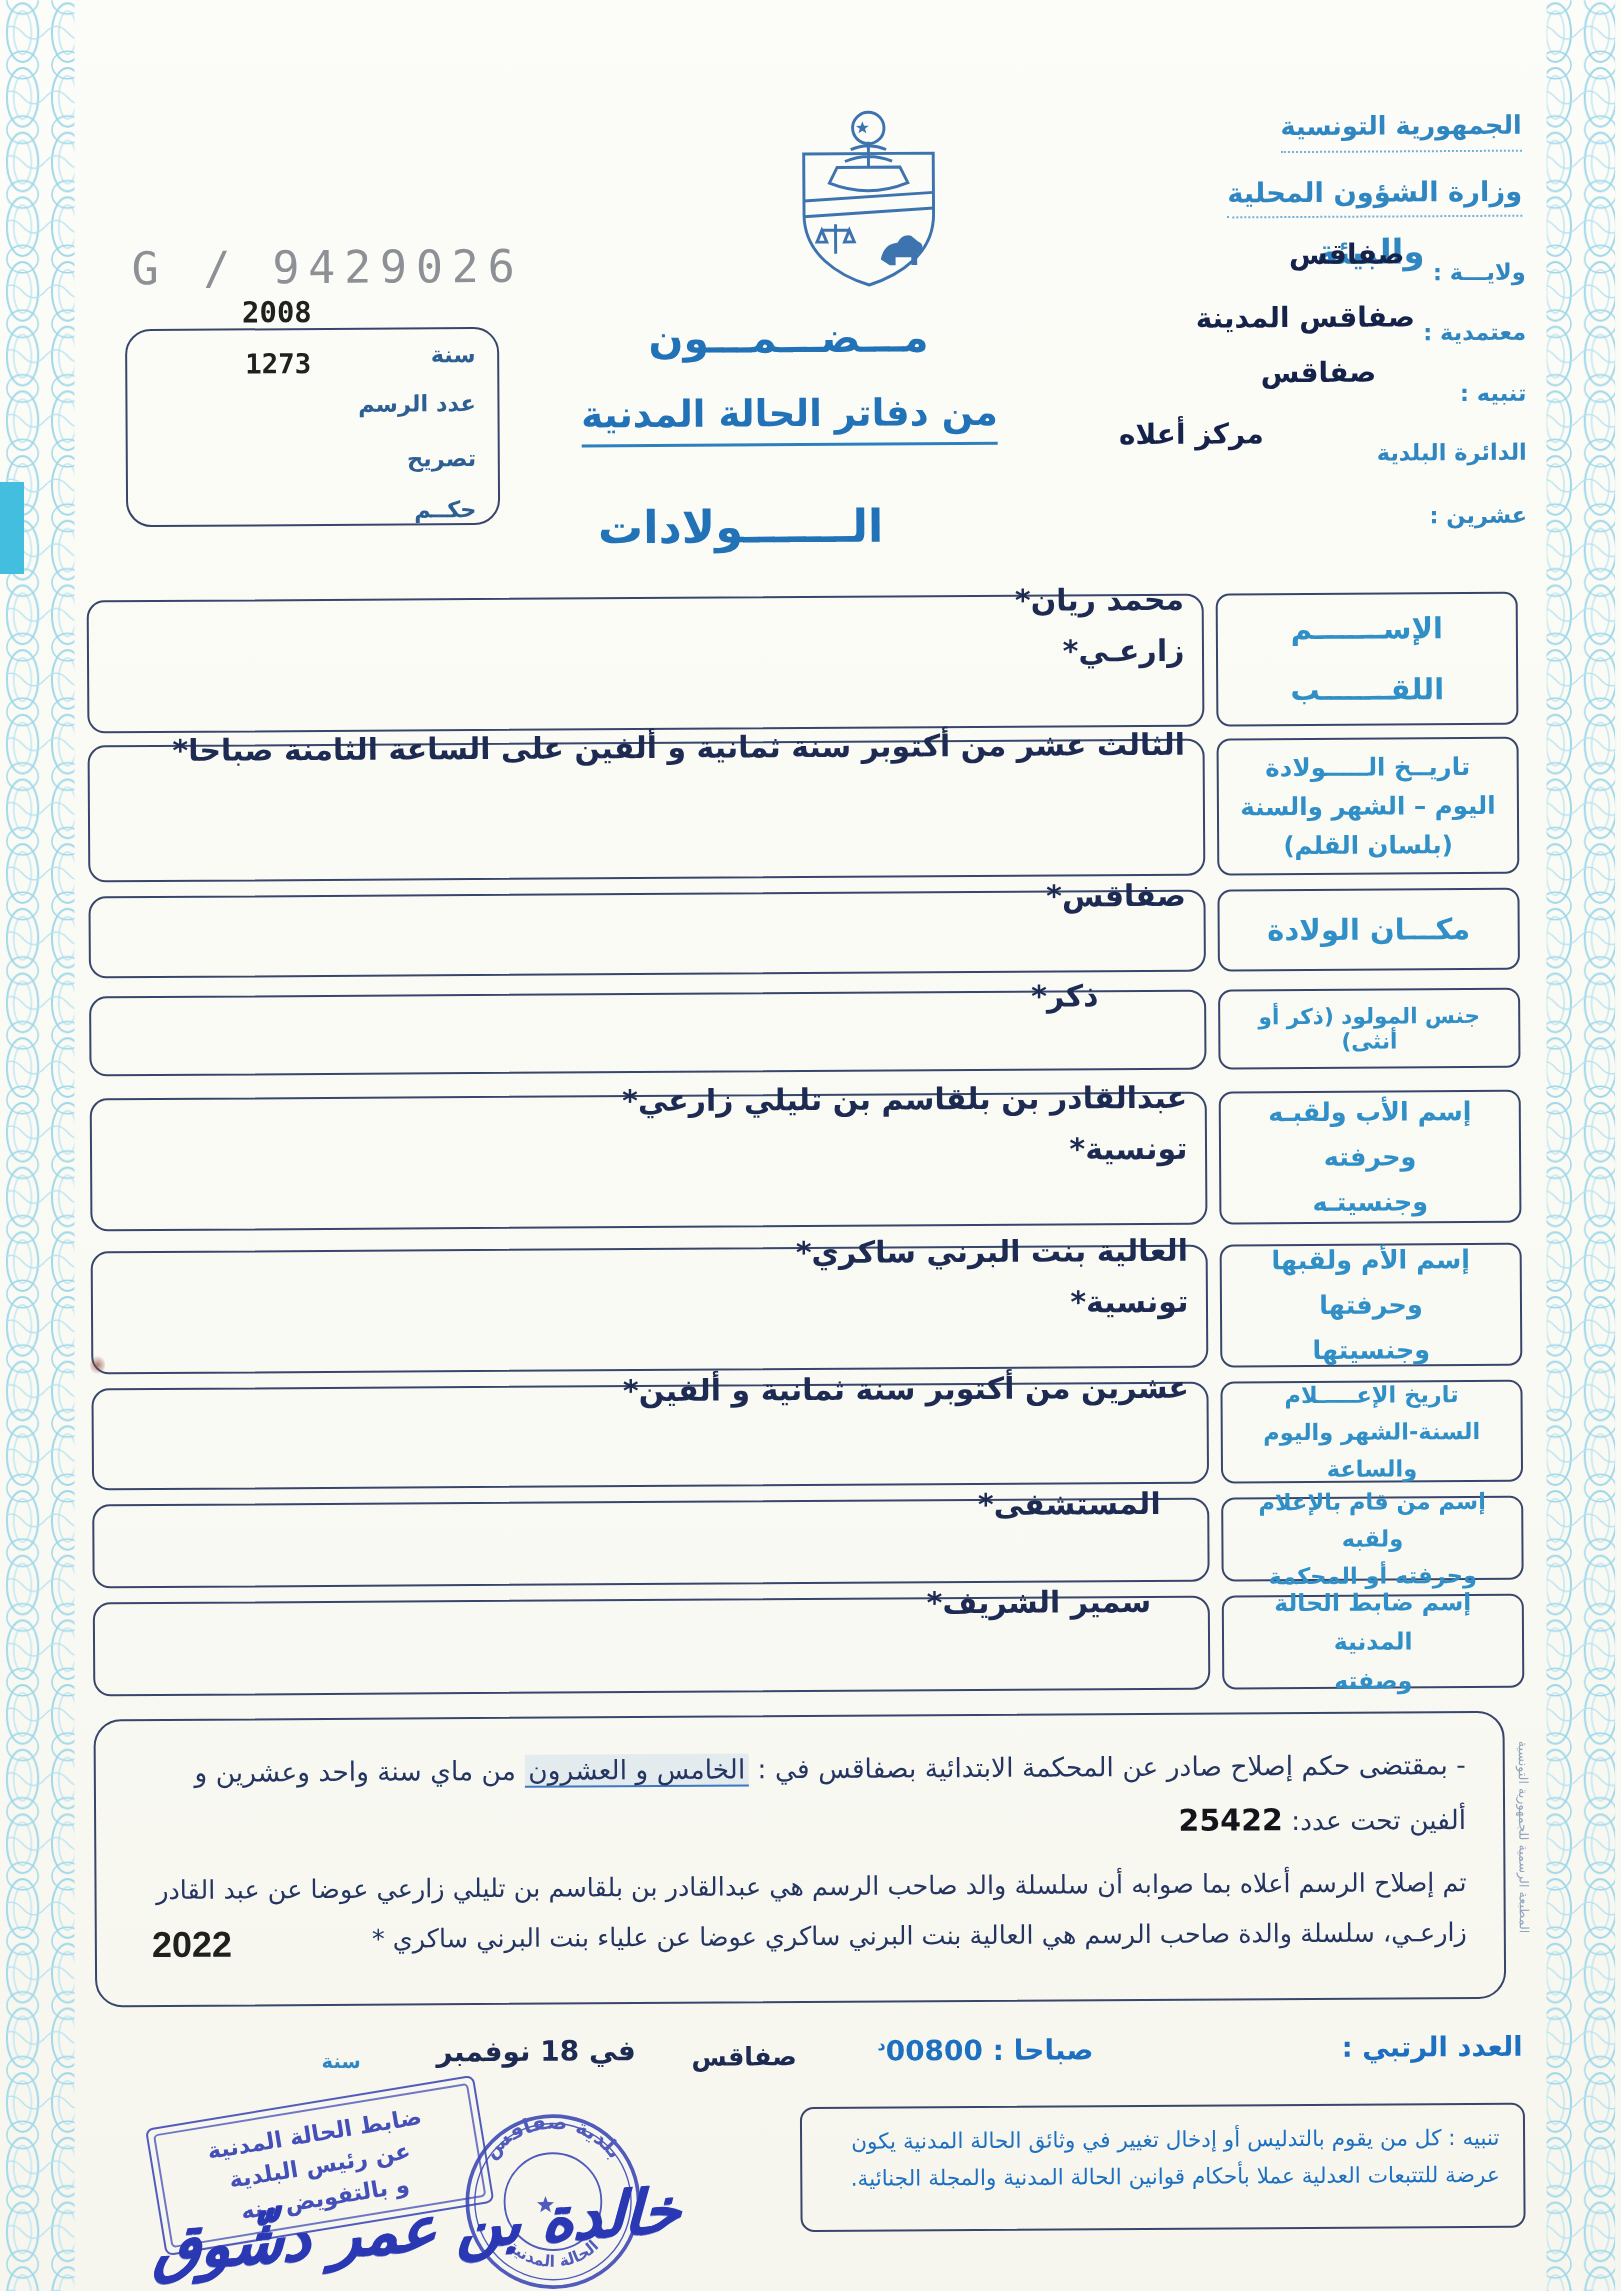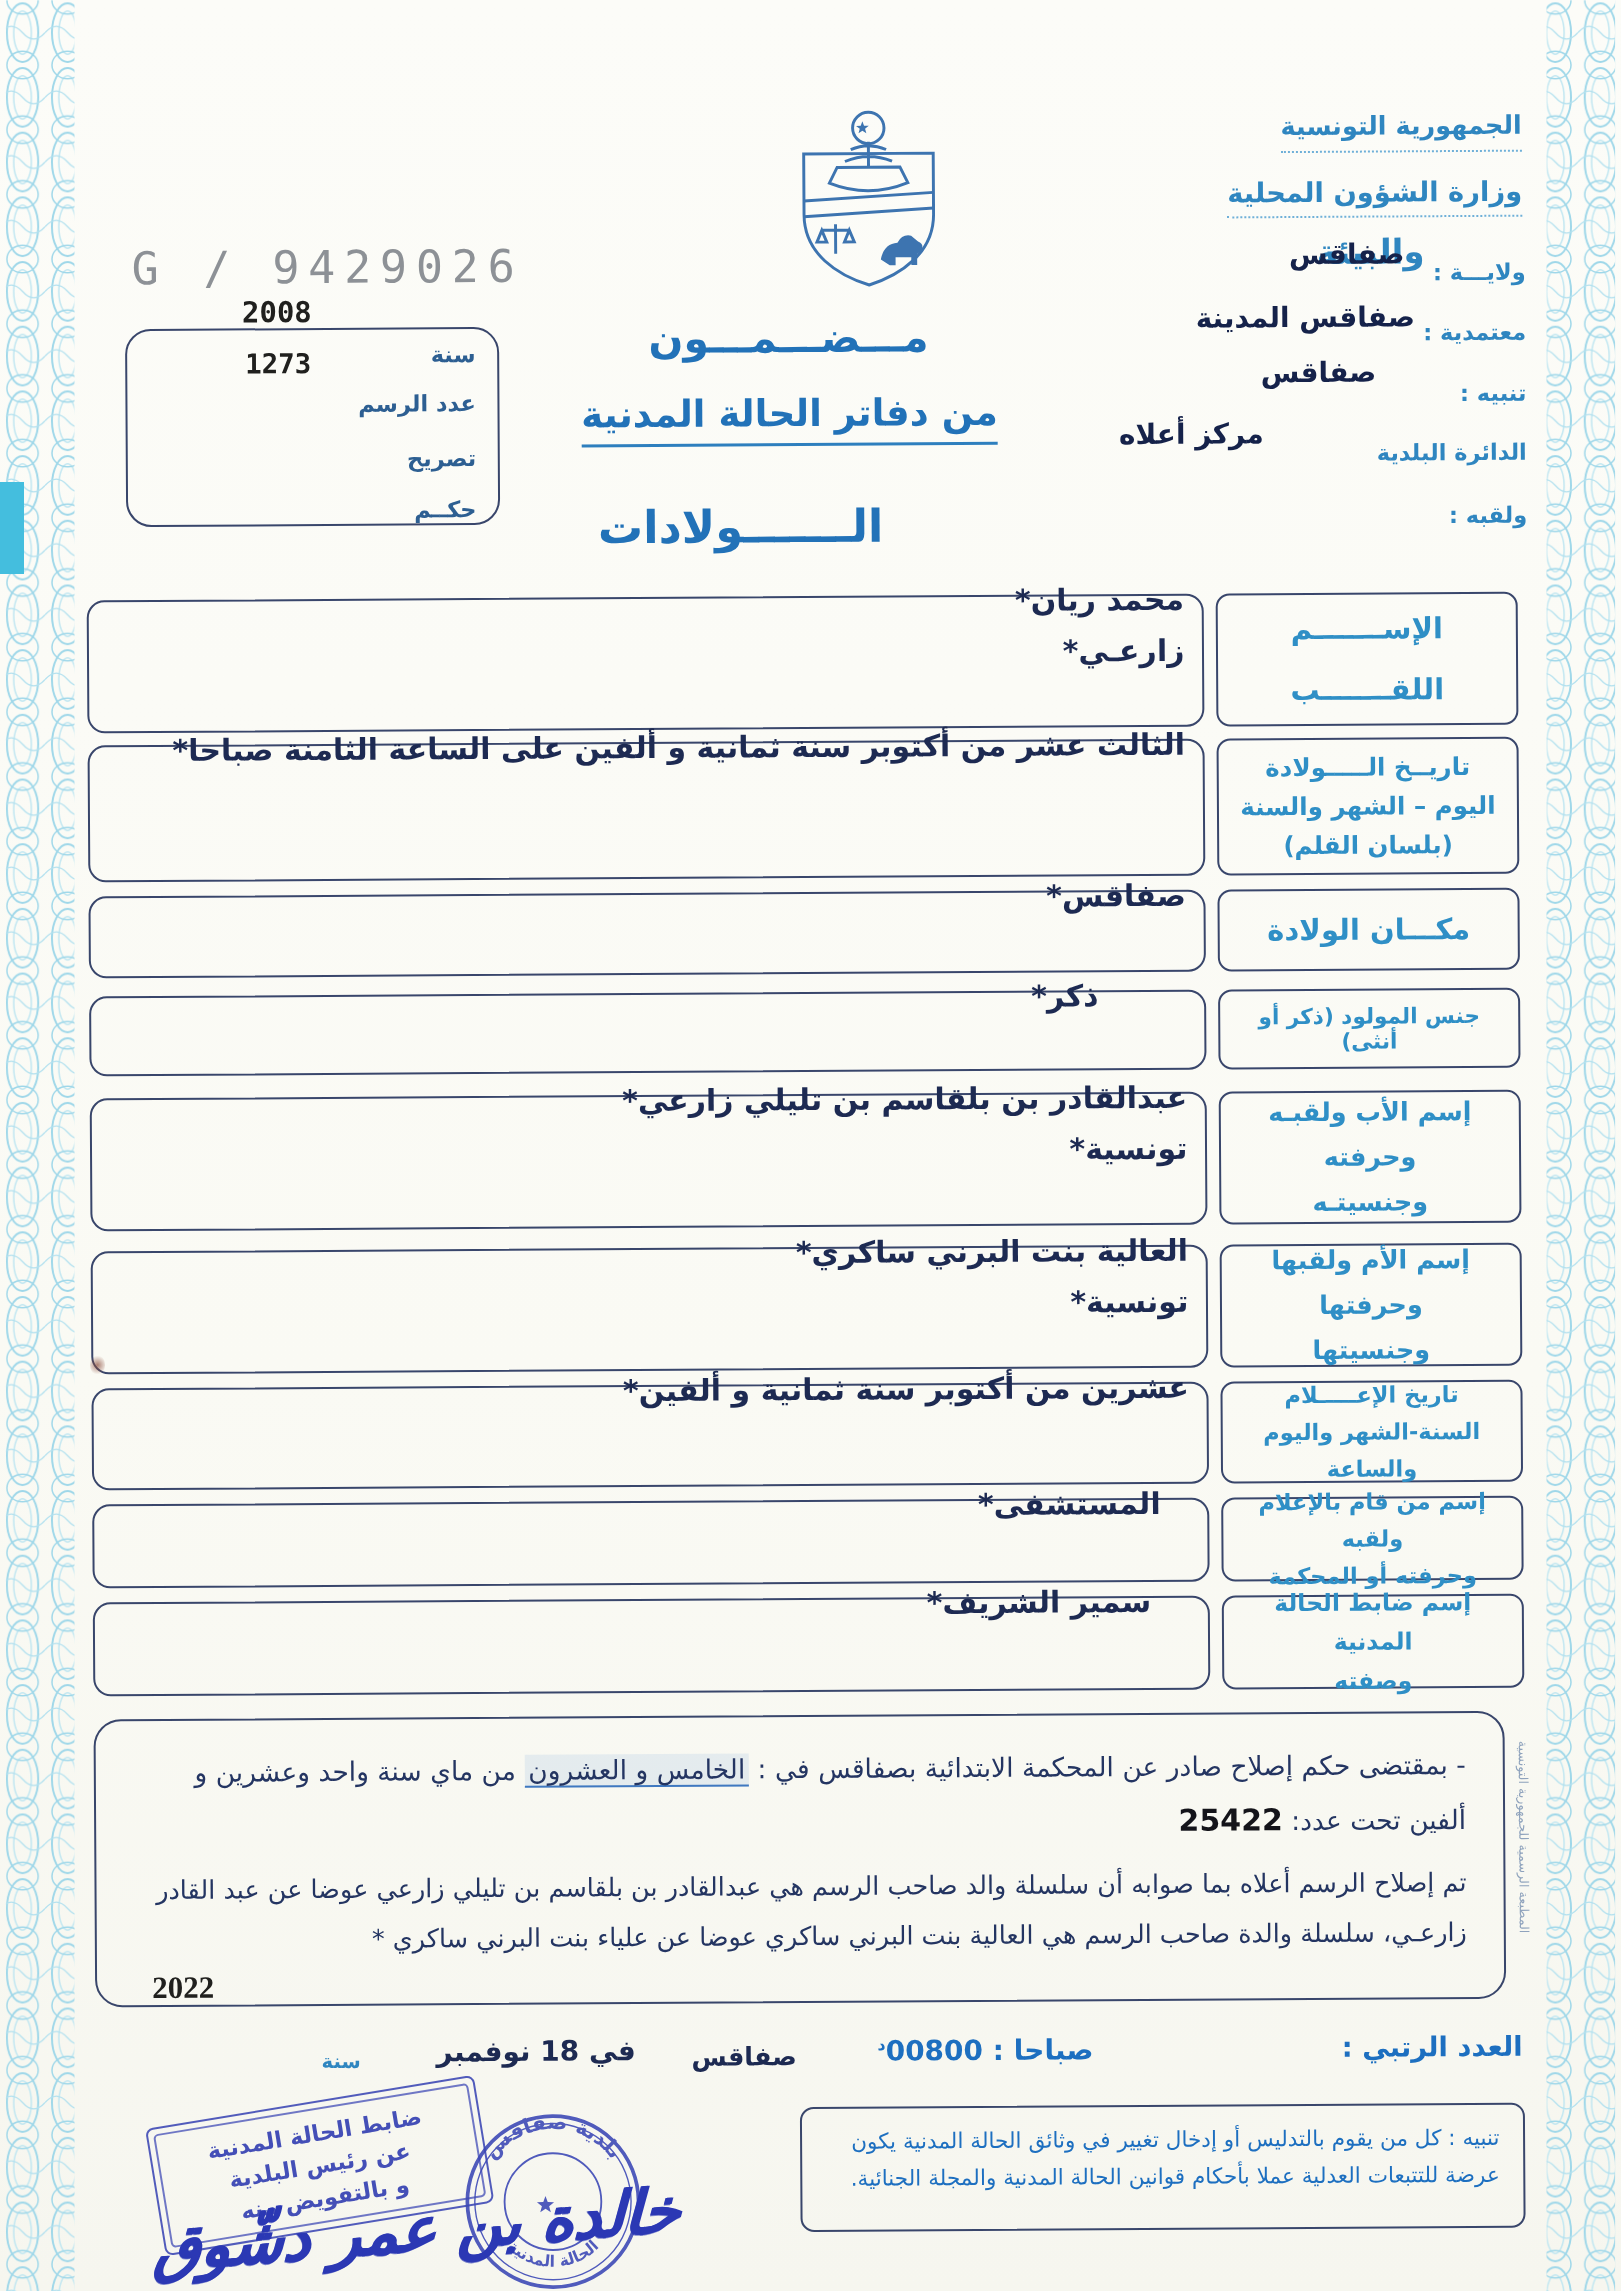--- a/index.html
+++ b/index.html
@@ -69,22 +69,22 @@
   .remarks .caseno{font-weight:bold;color:#14141a;font-size:30px}
   .remarks .body{margin-top:9.8px;font-size:25.5px}
 
   
   .f-serial{position:absolute;right:104px;top:2035px;font-size:27.4px;font-weight:bold;color:#1d6fc0}
   .f-price{position:absolute;left:872px;top:2035px;font-size:28px;font-weight:bold;color:#1d6fc0;direction:rtl}
   .f-price sup{font-size:15.7px}
   .f-place{position:absolute;left:686px;top:2041px;font-size:25.5px;color:#1d2a52;font-weight:600}
   .f-date{position:absolute;left:431px;top:2033px;font-size:28px;color:#1d2a52;font-weight:bold}
   .f-yearlbl{position:absolute;left:316px;top:2047px;font-size:19.6px;color:#2f86c0;font-weight:bold}
-  .f-year{position:absolute;left:147px;top:1966px;font-size:31px;font-weight:bold;color:#20201e;
-          font-family:Liberation Serif, serif;direction:ltr}
+  .f-year{position:absolute;left:147px;top:1920px;font-size:36px;font-weight:bold;color:#20201e;
+          font-family:Liberation Sans, sans-serif;direction:ltr}
   .notice{position:absolute;left:794px;top:2107px;width:725px;height:125px;border:2px solid #39466b;
           border-radius:13.7px;padding:13.7px 23.5px;color:#1d6fc0;font-size:21.6px;line-height:1.75;text-align:right}
 
   
   .rectstamp{position:absolute;left:147px;top:2098px;width:333px;height:129px;z-index:5;
              border:2.9px solid rgba(52,64,178,.85);border-radius:7.8px;transform:rotate(-9deg)}
   .rectstamp .innerb{position:absolute;inset:4.9px;border:2px solid rgba(52,64,178,.7);border-radius:4.9px;
              display:flex;flex-direction:column;align-items:center;justify-content:center}
   .rectstamp .sline{font-size:22.5px;font-weight:bold;color:rgba(52,64,178,.92);line-height:1.45}
   .roundstamp{position:absolute;left:446px;top:2107px;width:201px;height:186px;z-index:5;opacity:.88}
@@ -157,21 +157,21 @@
     <div class="ministry2">والبيئة</div>
 
     <div class="adminlbl a0l">ولايـــة :</div>
     <div class="adminval a0v">صفاقس</div>
     <div class="adminlbl a1l">معتمدية :</div>
     <div class="adminval a1v">صفاقس المدينة</div>
     <div class="adminlbl a2l">تنبيه :</div>
     <div class="adminval a2v">صفاقس</div>
     <div class="adminlbl a3l">الدائرة البلدية</div>
     <div class="adminval a3v">مركز أعلاه</div>
-    <div class="adminlbl a4l">ولقبه :</div>
+    <div class="adminlbl a4l">عشرين :</div>
     <div class="adminval a4v"></div>
 
     <div class="trow r1">
       <div class="vbox">
           <div class="vtext">محمد ريان*
 زارعـي*</div>
         </div>
       <div class="lbox">
           <div class="ltext">الإســـــــم
 اللقـــــــب</div>

